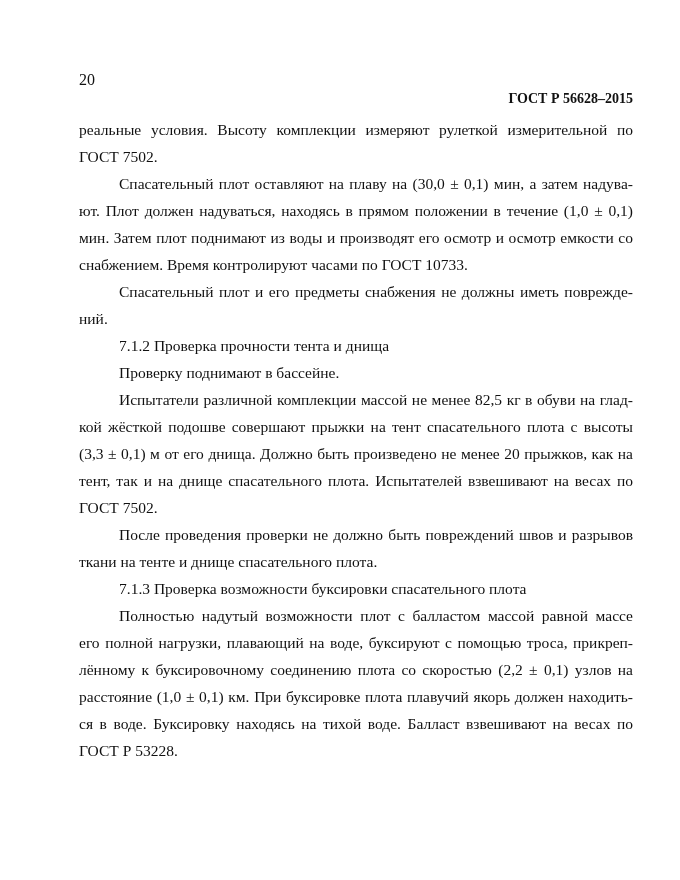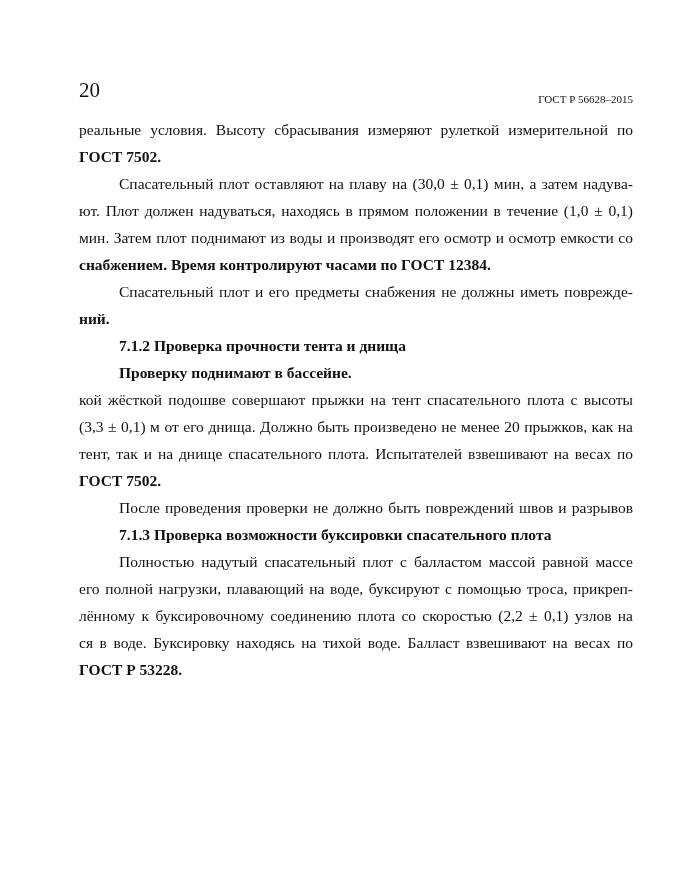--- a/index.html
+++ b/index.html
@@ -3,61 +3,64 @@
 <meta charset="utf-8">
 <style>
   html, body { margin: 0; padding: 0; background: #ffffff; }
   body { width: 680px; height: 880px; position: relative; overflow: hidden; }
   .page {
     position: absolute; left: 0; top: 0; width: 680px; height: 880px;
     font-family: "Liberation Serif", "DejaVu Serif", serif;
     color: #111111;
   }
   .page-number {
-    position: absolute; left: 79px; top: 80px;
-    font-size: 21px; line-height: 20px;
+    position: absolute; left: 79px; top: 70px;
+    font-size: 16px; line-height: 20px;
   }
   .doc-header {
     position: absolute; right: 47px; top: 89px;
-    font-size: 11px; font-weight: normal; line-height: 20px; margin-left: 16px;
+    font-size: 14px; font-weight: bold; line-height: 20px; margin-left: 16px;
   }
   .body {
     position: absolute; left: 79px; top: 116px; width: 554px;
     font-size: 15.5px; line-height: 27px;
   }
   .line {
     display: block; height: 27px; white-space: nowrap;
     text-align: justify; text-align-last: justify;
   }
-  .line.last { text-align-last: left; font-weight: bold; }
+  .line.last { text-align-last: left; }
   .line.indent { padding-left: 40px; }
 </style>
 </head>
 <body>
 
 <div class="page">
   <div class="page-number">20</div>
   <div class="doc-header">ГОСТ Р 56628–2015</div>
 
   <div class="body">
-    <span class="line">реальные условия. Высоту сбрасывания измеряют рулеткой измерительной по</span>
+    <span class="line">реальные условия. Высоту комплекции измеряют рулеткой измерительной по</span>
     <span class="line last">ГОСТ 7502.</span>
     <span class="line indent">Спасательный плот оставляют на плаву на (30,0 ± 0,1) мин, а затем надува-</span>
     <span class="line">ют. Плот должен надуваться, находясь в прямом положении в течение (1,0 ± 0,1)</span>
     <span class="line">мин. Затем плот поднимают из воды и производят его осмотр и осмотр емкости со</span>
-    <span class="line last">снабжением. Время контролируют часами по ГОСТ 12384.</span>
+    <span class="line last">снабжением. Время контролируют часами по ГОСТ 10733.</span>
     <span class="line indent">Спасательный плот и его предметы снабжения не должны иметь поврежде-</span>
     <span class="line last">ний.</span>
     <span class="line indent last">7.1.2 Проверка прочности тента и днища</span>
     <span class="line indent last">Проверку поднимают в бассейне.</span>
+    <span class="line indent">Испытатели различной комплекции массой не менее 82,5 кг в обуви на глад-</span>
     <span class="line">кой жёсткой подошве совершают прыжки на тент спасательного плота с высоты</span>
     <span class="line">(3,3 ± 0,1) м от его днища. Должно быть произведено не менее 20 прыжков, как на</span>
     <span class="line">тент, так и на днище спасательного плота. Испытателей взвешивают на весах по</span>
     <span class="line last">ГОСТ 7502.</span>
     <span class="line indent">После проведения проверки не должно быть повреждений швов и разрывов</span>
+    <span class="line last">ткани на тенте и днище спасательного плота.</span>
     <span class="line indent last">7.1.3 Проверка возможности буксировки спасательного плота</span>
-    <span class="line indent">Полностью надутый спасательный плот с балластом массой равной массе</span>
+    <span class="line indent">Полностью надутый возможности плот с балластом массой равной массе</span>
     <span class="line">его полной нагрузки, плавающий на воде, буксируют с помощью троса, прикреп-</span>
     <span class="line">лённому к буксировочному соединению плота со скоростью (2,2 ± 0,1) узлов на</span>
+    <span class="line">расстояние (1,0 ± 0,1) км. При буксировке плота плавучий якорь должен находить-</span>
     <span class="line">ся в воде. Буксировку находясь на тихой воде. Балласт взвешивают на весах по</span>
     <span class="line last">ГОСТ Р 53228.</span>
   </div>
 </div>
 
 </body></html>

